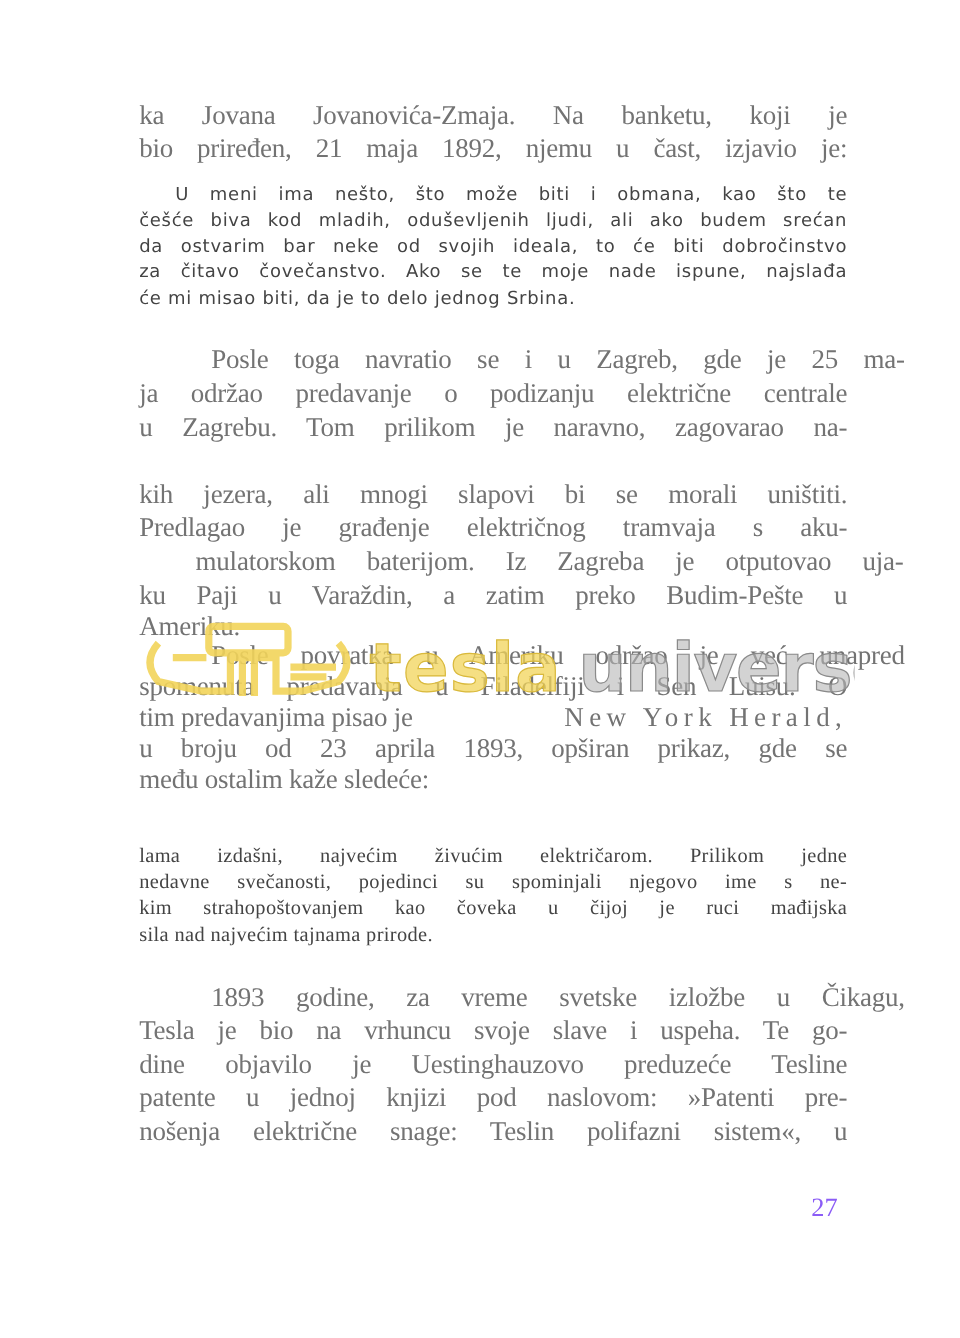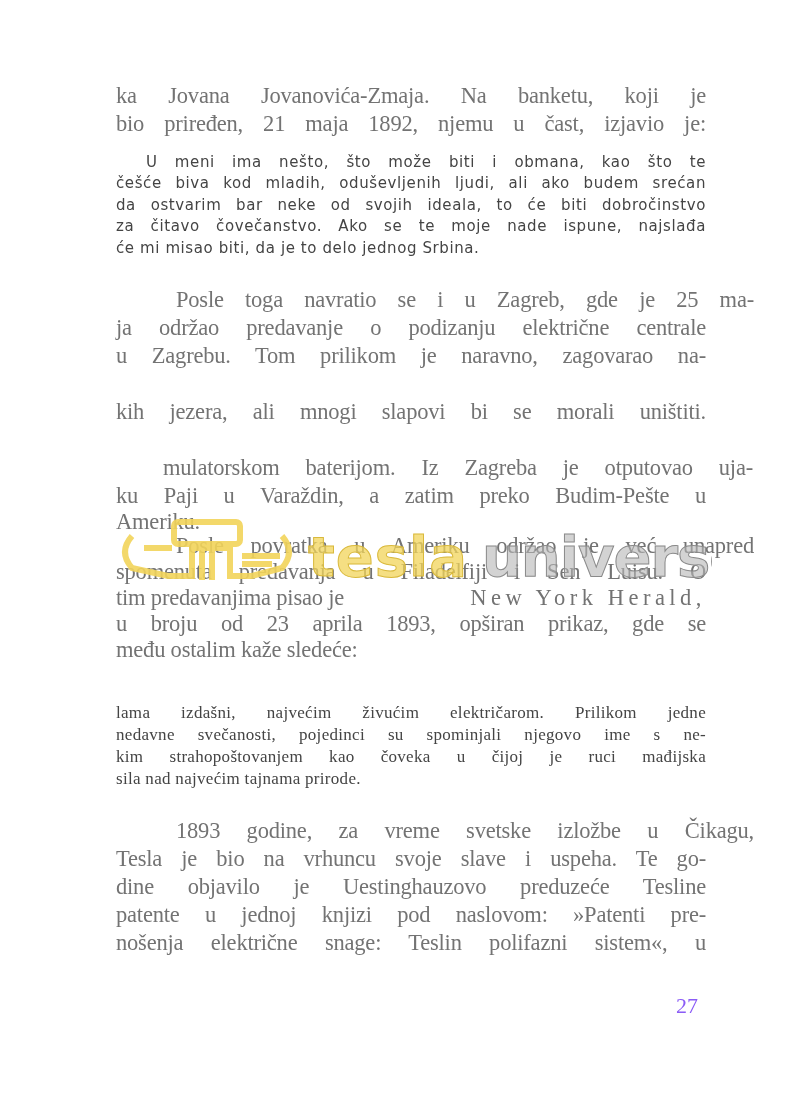--- a/index.html
+++ b/index.html
@@ -42,20 +42,21 @@
   <div class="line quote-line" style="top:174px;">češće biva kod mladih, oduševljenih ljudi, ali ako budem srećan</div>
   <div class="line quote-line indent" style="top:153px;">U meni ima nešto, što može biti i obmana, kao što te</div>
   <div class="line quote-line" style="top:196px;">da ostvarim bar neke od svojih ideala, to će biti dobročinstvo</div>
   <div class="line quote-line" style="top:217px;">za čitavo čovečanstvo. Ako se te moje nade ispune, najslađa</div>
   <div class="line quote-line last" style="top:239px;">će mi misao biti, da je to delo jednog Srbina.</div>
 
   <div class="line body-line indent" style="top:287px;">Posle toga navratio se i u Zagreb, gde je 25 ma-</div>
   <div class="line body-line" style="top:315px;">ja održao predavanje o podizanju električne centrale</div>
   <div class="line body-line" style="top:343px;">u Zagrebu. Tom prilikom je naravno, zagovarao na-</div>
   <div class="line body-line" style="top:399px;">kih jezera, ali mnogi slapovi bi se morali uništiti.</div>
+  <div class="line body-line" style="top:427px;">Predlagao je građenje električnog tramvaja s aku-</div>
   <div class="line body-line" style="top:455px;margin-left:47px;">mulatorskom baterijom. Iz Zagreba je otputovao uja-</div>
   <div class="line body-line" style="top:483px;">ku Paji u Varaždin, a zatim preko Budim-Pešte u</div>
   <div class="line body-line last" style="top:509px;">Ameriku.</div>
 
   <div class="line body-line indent" style="top:533px;">Posle povratka u Ameriku održao je već unapred</div>
   <div class="line body-line" style="top:559px;">spomenuta predavanja u Filadelfiji i Sen Luisu. O</div>
   <div class="line body-line last" style="top:585px; text-align-last:left;">
     <span>tim predavanjima pisao je</span>
     <span class="spaced" style="position:absolute; right:0;">New York Herald,</span>
   </div>

